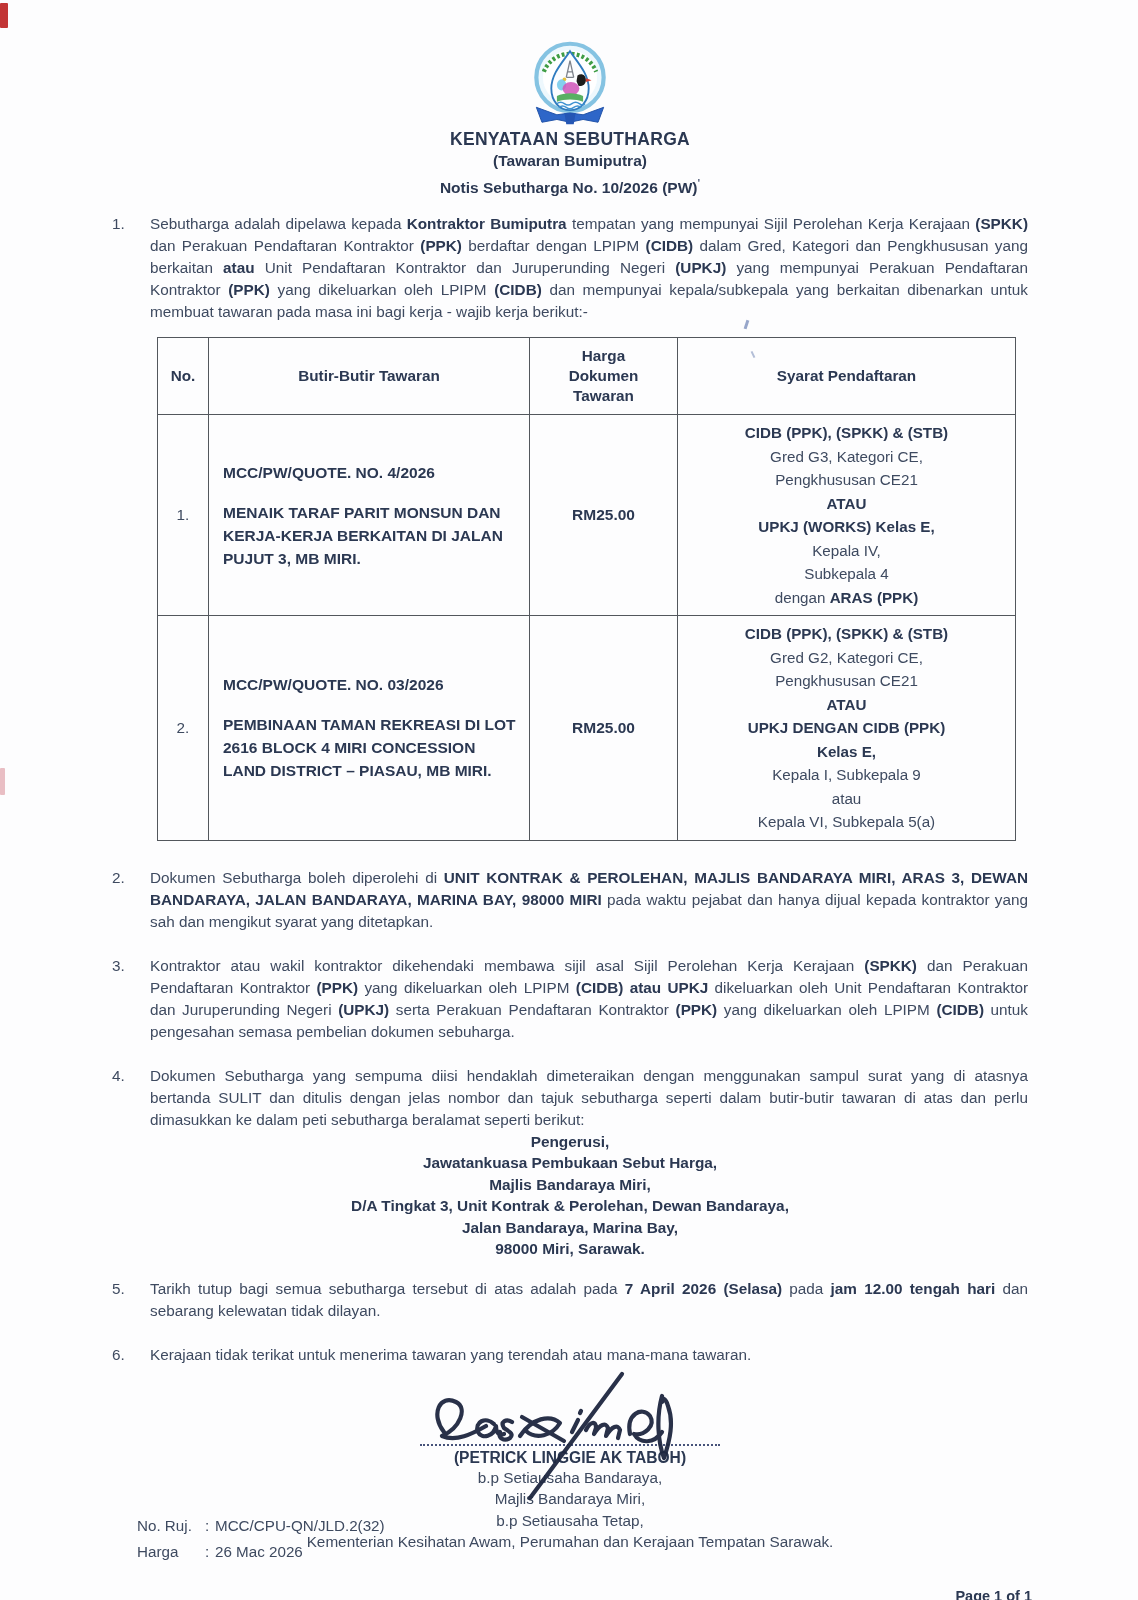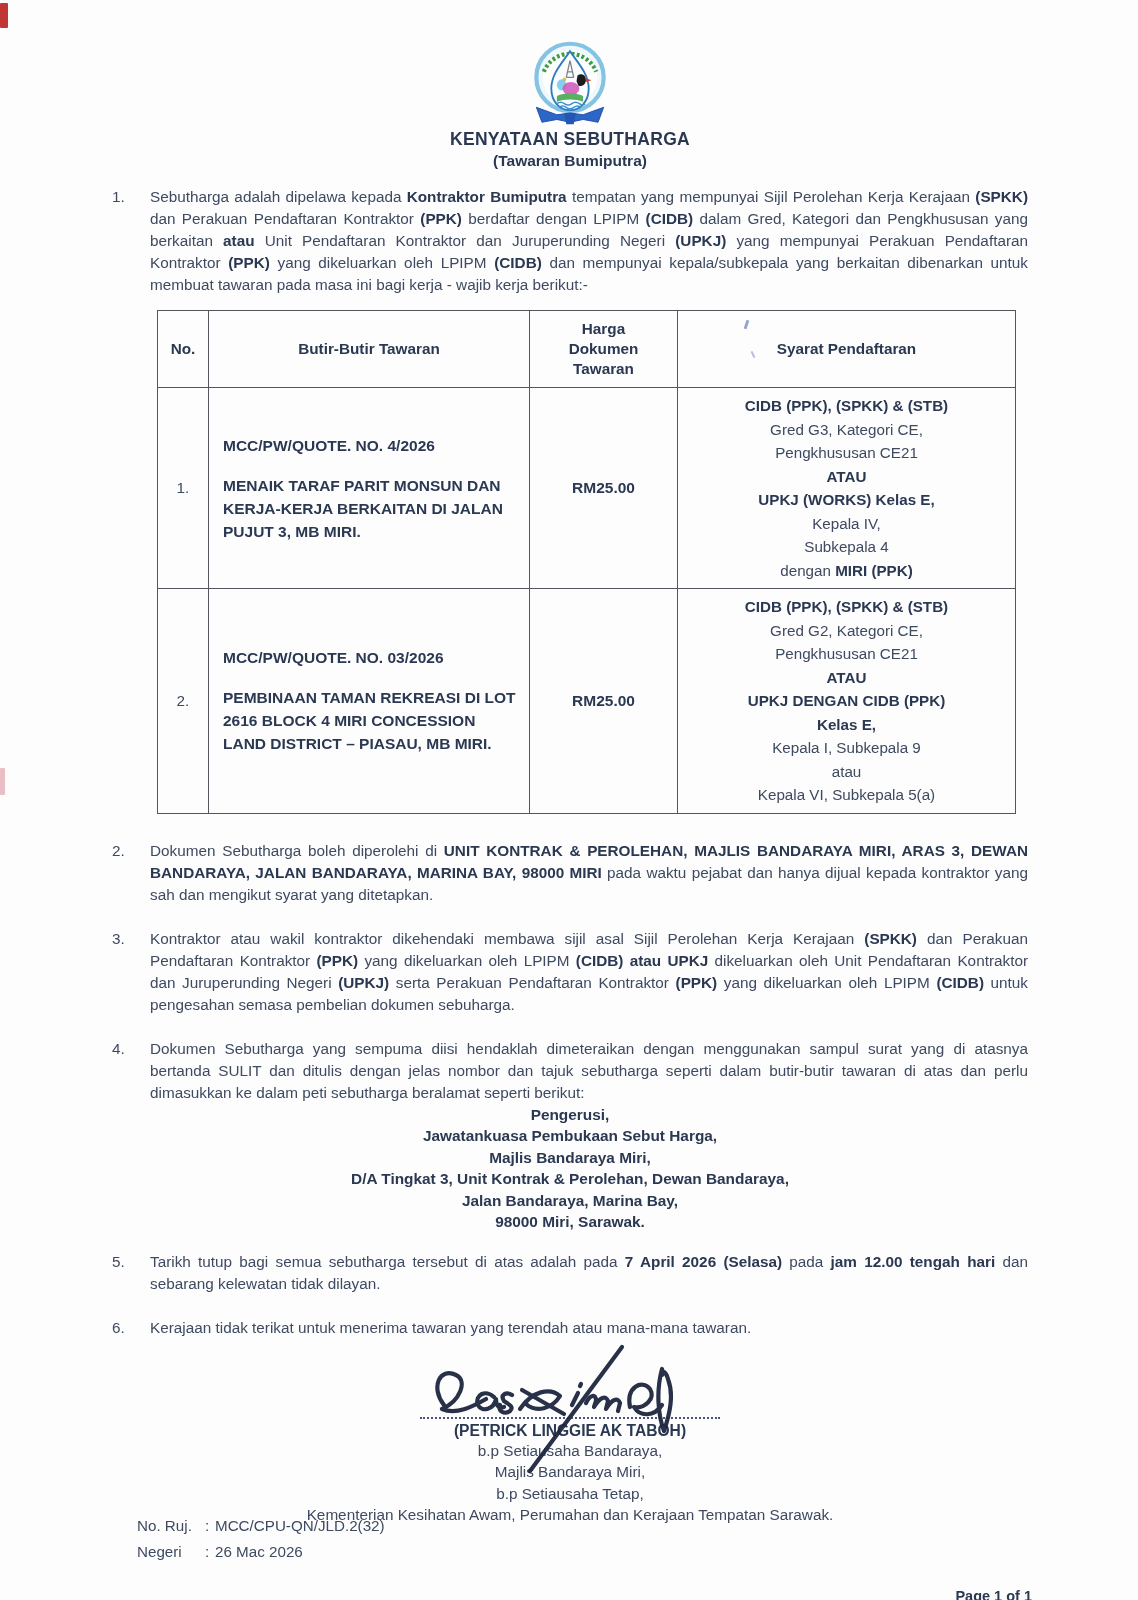--- a/index.html
+++ b/index.html
@@ -84,20 +84,21 @@
       <ellipse cx="45" cy="52" rx="9" ry="7" fill="#cf53b9" opacity="0.85"></ellipse>
       <path d="M30,60 C38,56 50,56 58,60 L58,66 C50,63 38,63 30,66 Z" fill="#58b063"></path>
       <path d="M30,68 q4,-3 8,0 q4,3 8,0 q4,-3 8,0 q4,3 6,0 M32,72 q4,-3 8,0 q4,3 8,0 q4,-3 8,0" stroke="#3f92d2" stroke-width="1.6" fill="none"></path>
       <path d="M8,72 L30,80 L44,78 L58,80 L80,72 L74,88 L58,85 L44,88 L30,85 L14,88 Z" fill="#2e66c8" stroke="#1d4fa6" stroke-width="1"></path>
       <path d="M38,78 L50,78 L48,90 L40,90 Z" fill="#2456b4"></path>
     </svg>
 
     <div class="title-block">
       <div class="title">KENYATAAN SEBUTHARGA</div>
       <div class="subtitle">(Tawaran Bumiputra)</div>
+      <div class="notice"><span>Notis Sebutharga No. 10/2026 (PW)</span><span class="notice-mark">'</span></div>
     </div>
 
     <div class="item first">
       <div class="num">1.</div>
       <div class="txt"><span>Sebutharga adalah dipelawa kepada </span><span class="b">Kontraktor Bumiputra</span><span> tempatan yang mempunyai Sijil Perolehan Kerja Kerajaan </span><span class="b">(SPKK)</span><span> dan Perakuan Pendaftaran Kontraktor </span><span class="b">(PPK)</span><span> berdaftar dengan LPIPM </span><span class="b">(CIDB)</span><span> dalam Gred, Kategori dan Pengkhususan yang berkaitan </span><span class="b">atau</span><span> Unit Pendaftaran Kontraktor dan Juruperunding Negeri </span><span class="b">(UPKJ)</span><span> yang mempunyai Perakuan Pendaftaran Kontraktor </span><span class="b">(PPK)</span><span> yang dikeluarkan oleh LPIPM </span><span class="b">(CIDB)</span><span> dan mempunyai kepala/subkepala yang berkaitan dibenarkan untuk membuat tawaran pada masa ini bagi kerja - wajib kerja berikut:-</span></div>
     </div>
 
     <table class="quote">
       <colgroup>
           <col style="width:51px">
@@ -122,21 +123,21 @@
           </td>
           <td class="c-price">RM25.00</td>
           <td class="c-req">
               <div><span class="b">CIDB (PPK), (SPKK) &amp; (STB)</span></div>
               <div><span>Gred G3, Kategori CE,</span></div>
               <div><span>Pengkhususan CE21</span></div>
               <div><span class="b">ATAU</span></div>
               <div><span class="b">UPKJ (WORKS) Kelas E,</span></div>
               <div><span>Kepala IV,</span></div>
               <div><span>Subkepala 4</span></div>
-              <div><span>dengan </span><span class="b">MIRI (PPK)</span></div>
+              <div><span>dengan </span><span class="b">ARAS (PPK)</span></div>
             </td>
         </tr>
         <tr>
           <td class="c-no">2.</td>
           <td class="c-details">
             <div class="quote-no">MCC/PW/QUOTE. NO. 03/2026</div>
             <div class="work-title">PEMBINAAN TAMAN REKREASI DI LOT 2616 BLOCK 4 MIRI CONCESSION LAND DISTRICT – PIASAU, MB MIRI.</div>
           </td>
           <td class="c-price">RM25.00</td>
           <td class="c-req">
@@ -211,21 +212,21 @@
     </div>
   </div>
 
   <div class="footer">
     <div class="row">
       <span class="lab">No. Ruj.</span>
       <span class="sep">:</span>
       <span>MCC/CPU-QN/JLD.2(32)</span>
     </div>
     <div class="row">
-      <span class="lab">Negeri</span>
+      <span class="lab">Harga</span>
       <span class="sep">:</span>
       <span>26 Mac 2026</span>
     </div>
   </div>
   <div class="pageno">Page 1 of 1</div>
 
   <div class="noise noise-red-top"></div>
   <div class="noise noise-pink-mid"></div>
   <div class="noise noise-blue-1"></div>
   <div class="noise noise-blue-2"></div>

